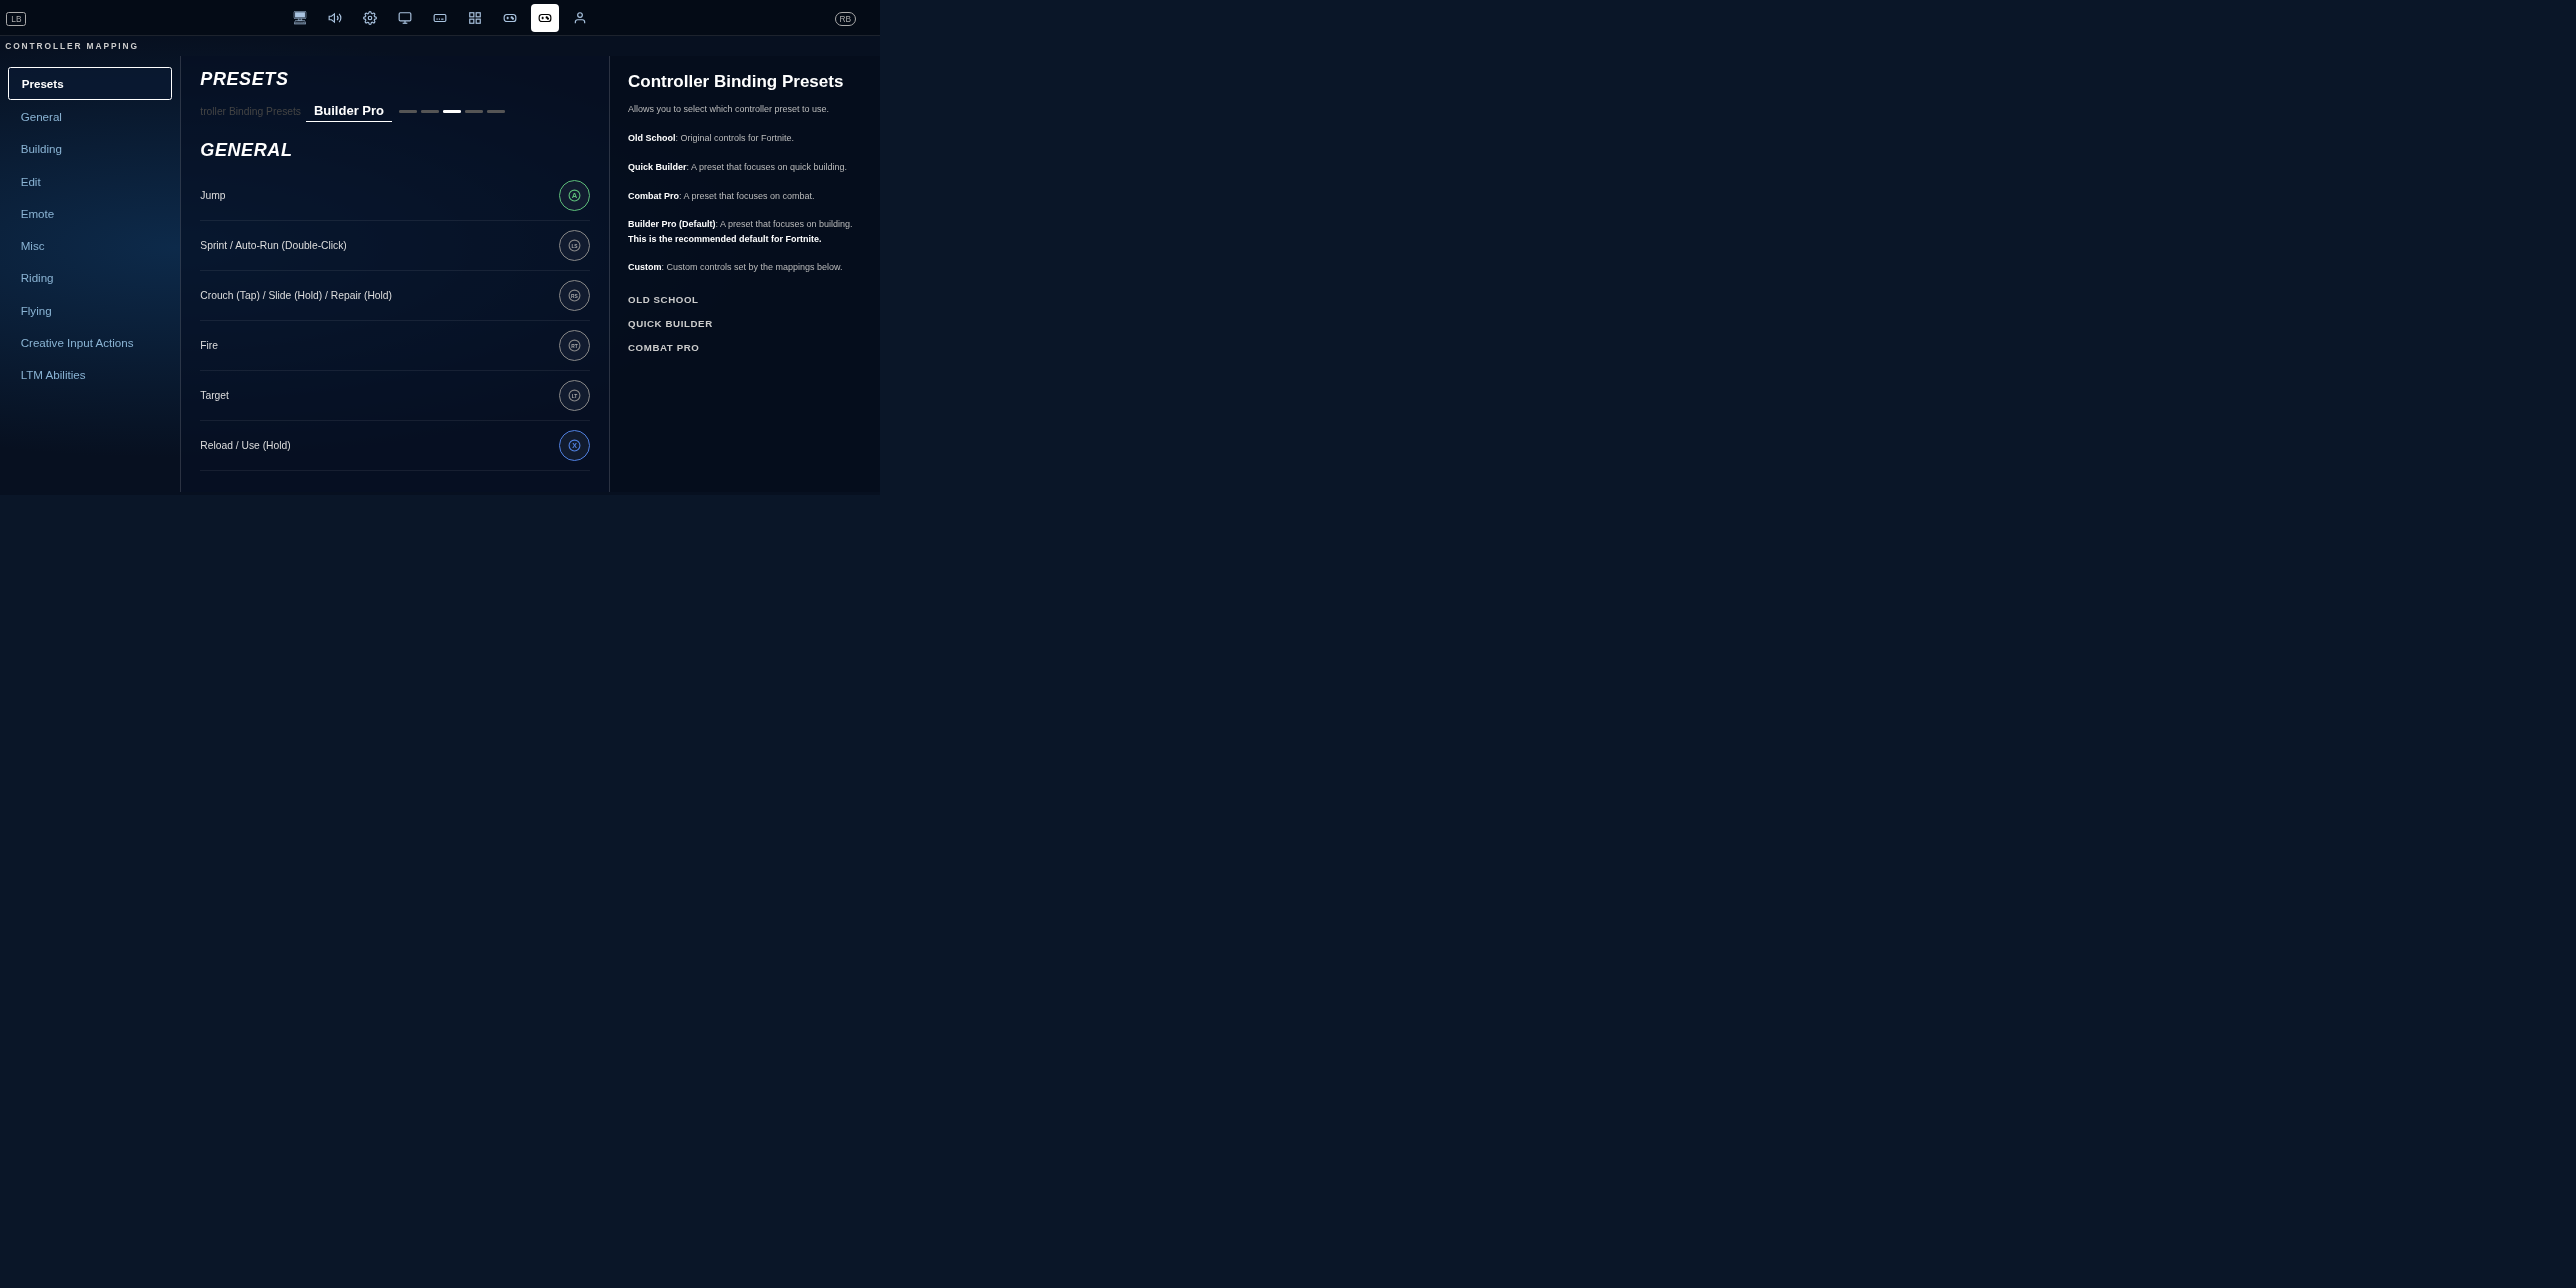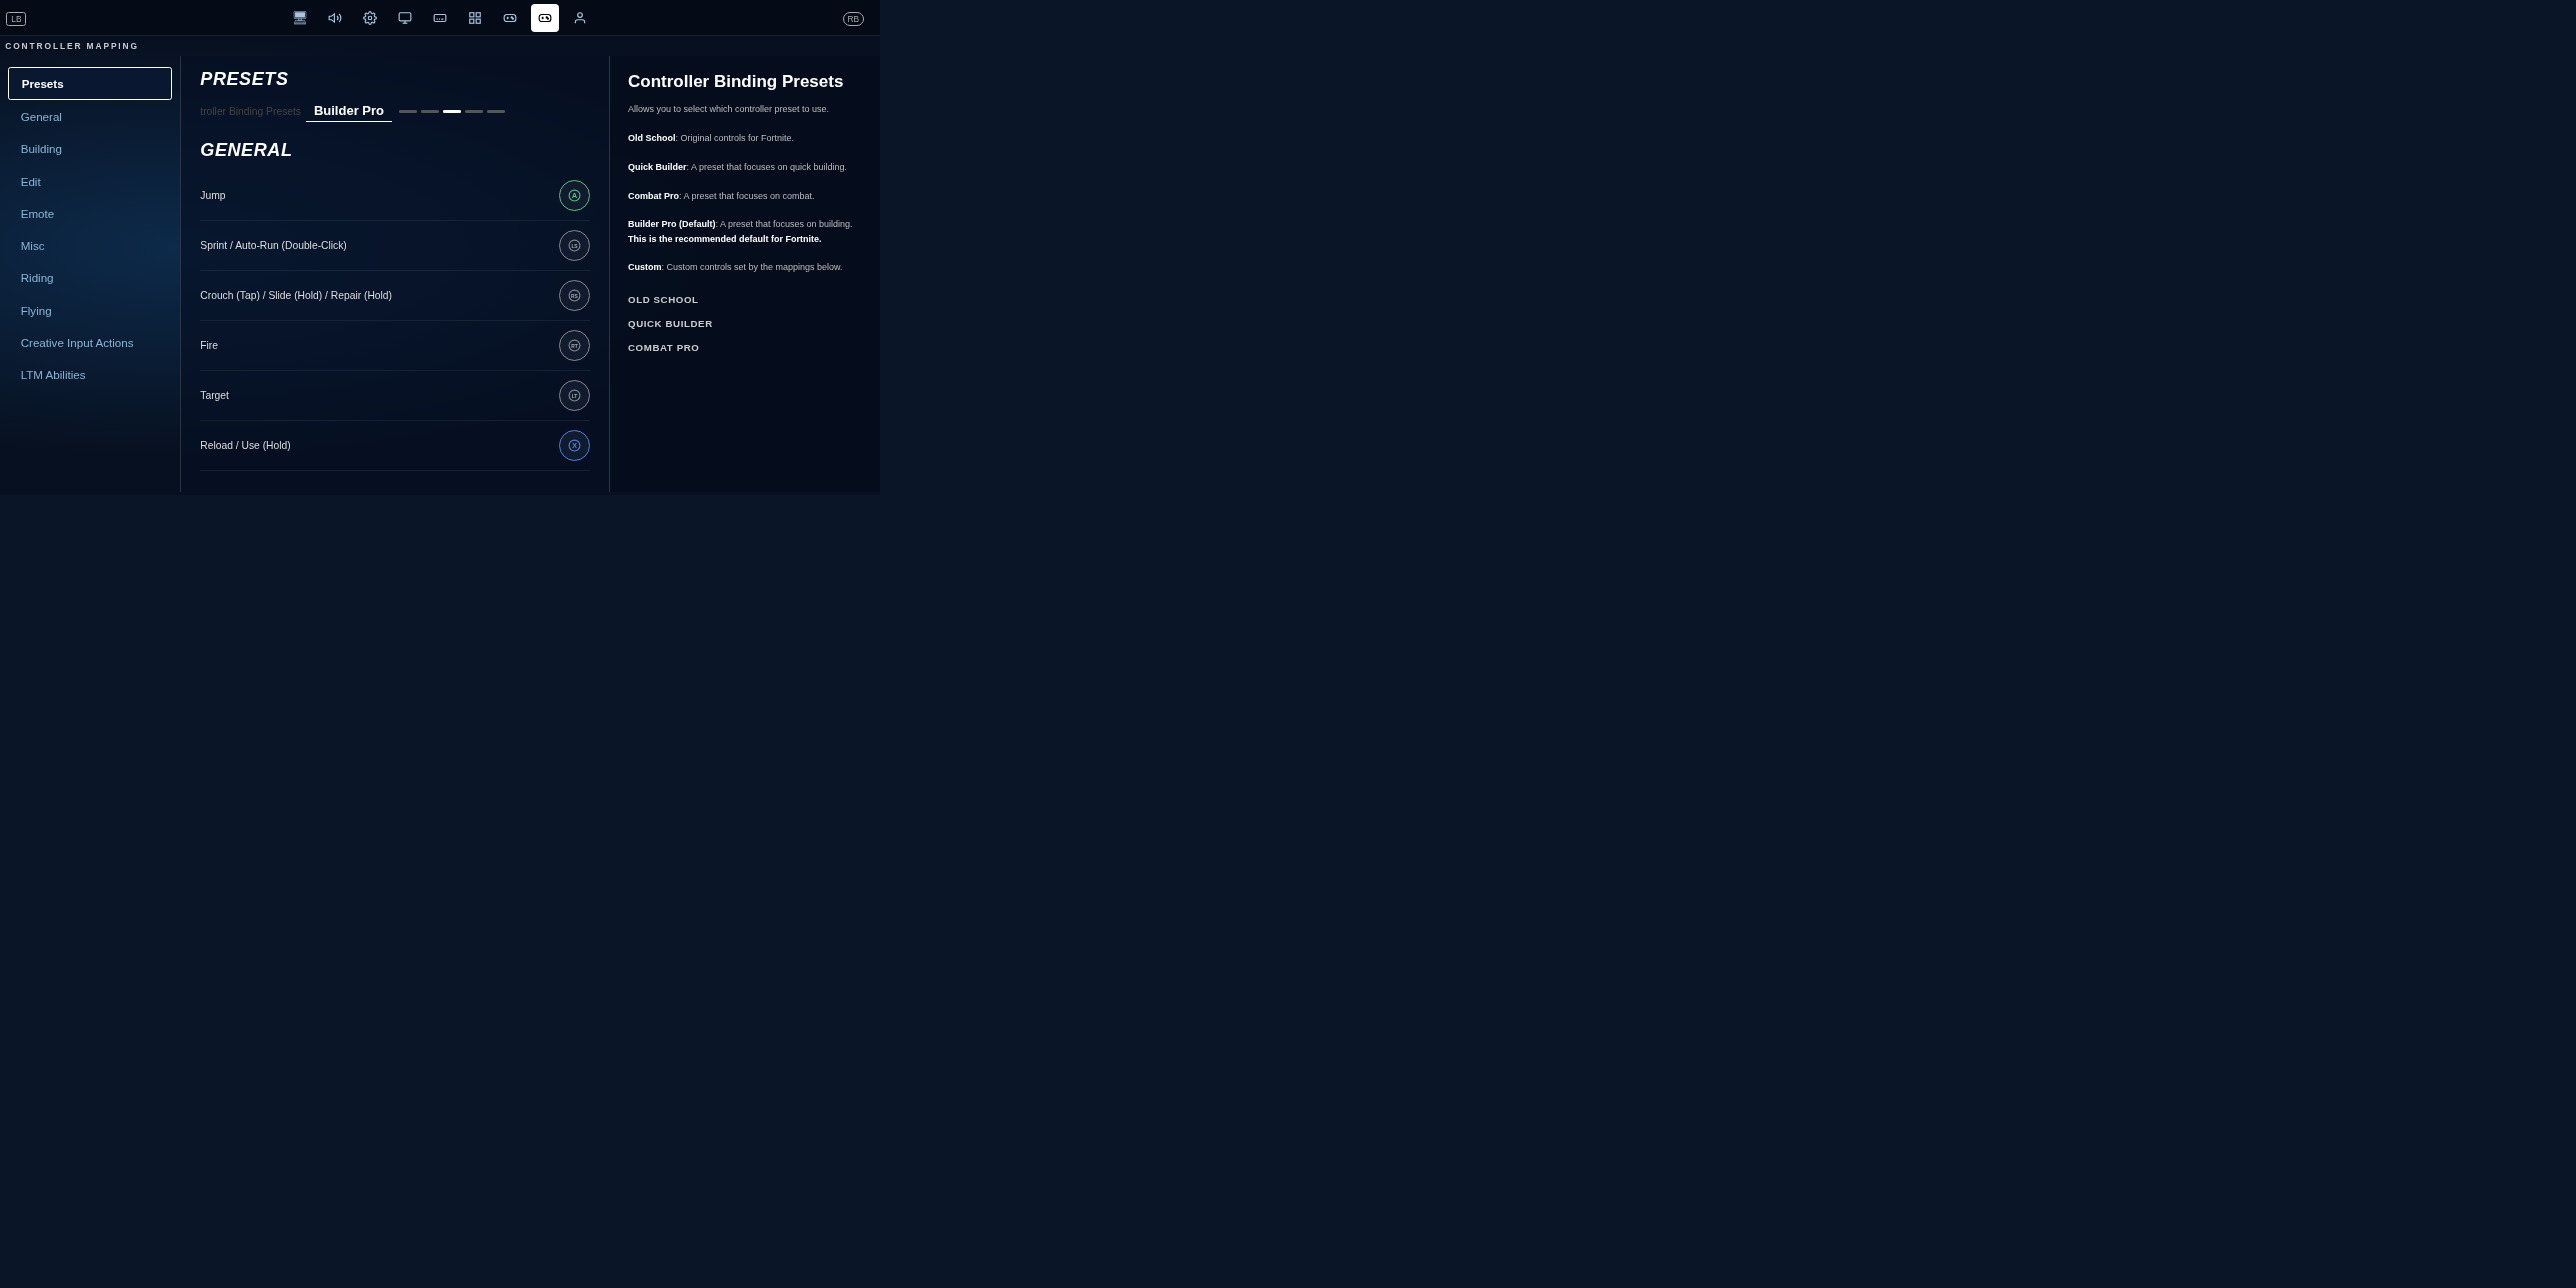--- a/index.html
+++ b/index.html
@@ -242,21 +242,21 @@
       top: 11.6px;
       font-size: 8.4px;
       color: #aaa;
       border: 1.3px solid #aaa;
       border-radius: 2.6px;
       padding: 1.3px 3.9px;
     }
 
     .rb-icon {
       position: absolute;
-      right: 16px;
+      right: 24px;
       top: 11.6px;
       font-size: 8.4px;
       color: #aaa;
       border: 1.3px solid #aaa;
       border-radius: 7px;
       padding: 1.3px 3.9px;
     }
   </style>
 </head>
 <body>

